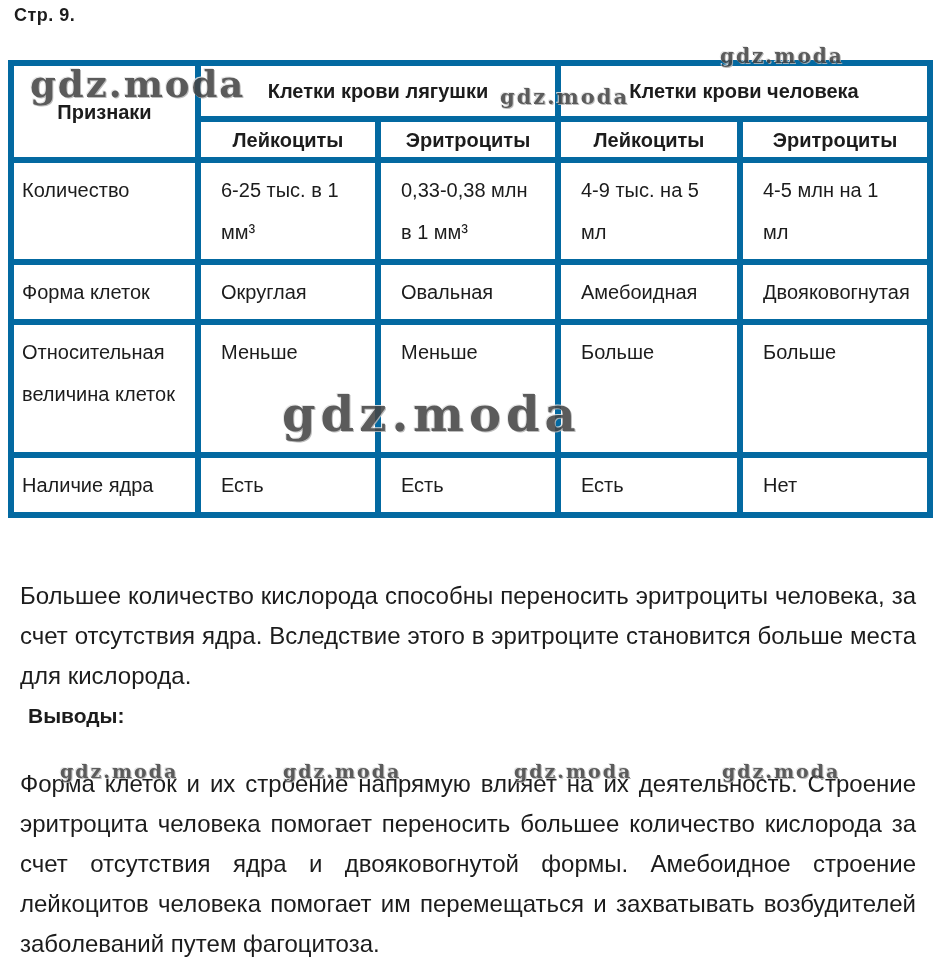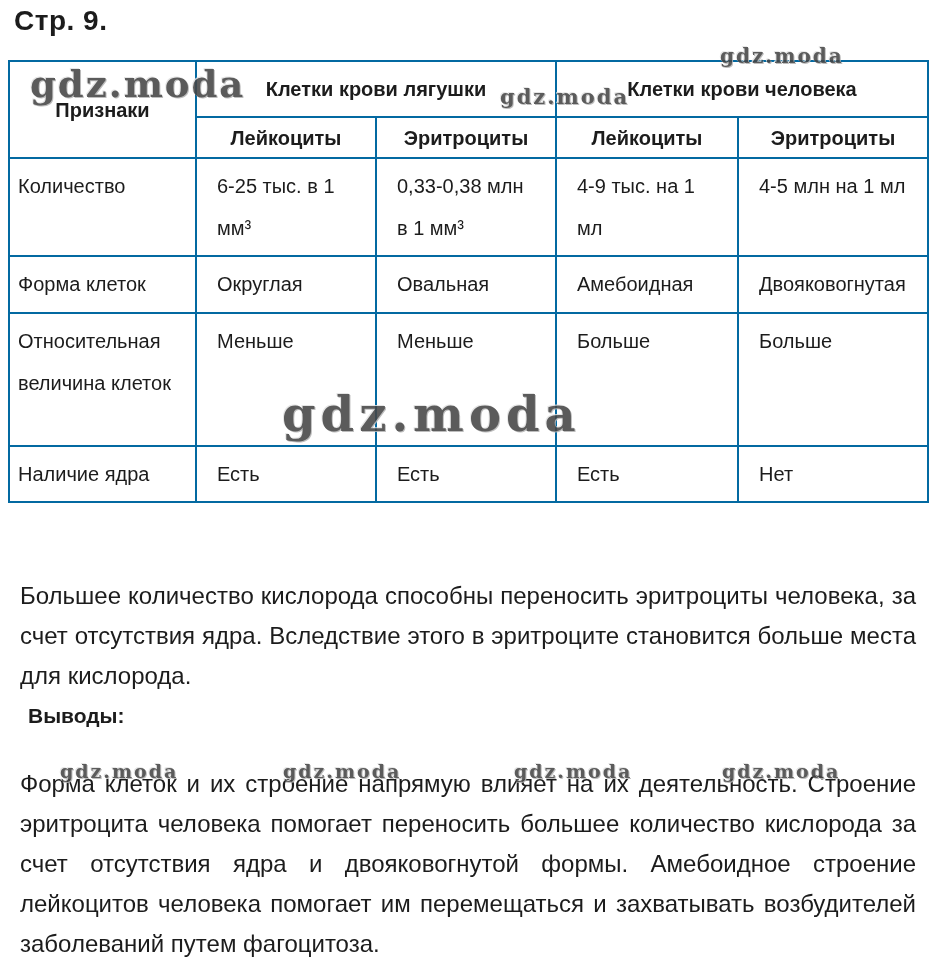--- a/index.html
+++ b/index.html
@@ -10,35 +10,35 @@
     background: #ffffff;
     font-family: "Liberation Sans", sans-serif;
     color: #1c1c1c;
     overflow: hidden;
   }
 
   .page-title {
     position: absolute;
     top: 5px;
     left: 14px;
-    font-size: 28px;
+    font-size: 18px;
     font-weight: bold;
     letter-spacing: 0.5px;
   }
 
   table.cmp {
     position: absolute;
     top: 60px;
     left: 8px;
     width: 919px;
     border-collapse: collapse;
     table-layout: fixed;
   }
   table.cmp th, table.cmp td {
-    border: 2px solid #0369a1;
+    border: 6px solid #0369a1;
     font-size: 20px;
     overflow: visible;
   }
   table.cmp th {
     font-weight: bold;
     text-align: center;
     vertical-align: middle;
     padding: 4px 6px;
     line-height: 26px;
   }
@@ -115,21 +115,21 @@
         <th>Эритроциты</th>
         <th>Лейкоциты</th>
         <th>Эритроциты</th>
       </tr>
     </thead>
     <tbody>
       <tr style="height:93px">
         <td class="cell-label">Количество</td>
         <td class="cell-value">6-25 тыс. в 1 мм³</td>
         <td class="cell-value">0,33-0,38 млн в 1 мм³</td>
-        <td class="cell-value">4-9 тыс. на 1 мл</td>
+        <td class="cell-value">4-9 тыс. на 5 мл</td>
         <td class="cell-value">4-5 млн на 1 мл</td>
       </tr>
       <tr style="height:57px">
         <td class="cell-label">Форма клеток</td>
         <td class="cell-value">Округлая</td>
         <td class="cell-value">Овальная</td>
         <td class="cell-value">Амебоидная</td>
         <td class="cell-value">Двояковогнутая</td>
       </tr>
       <tr style="height:133px">

